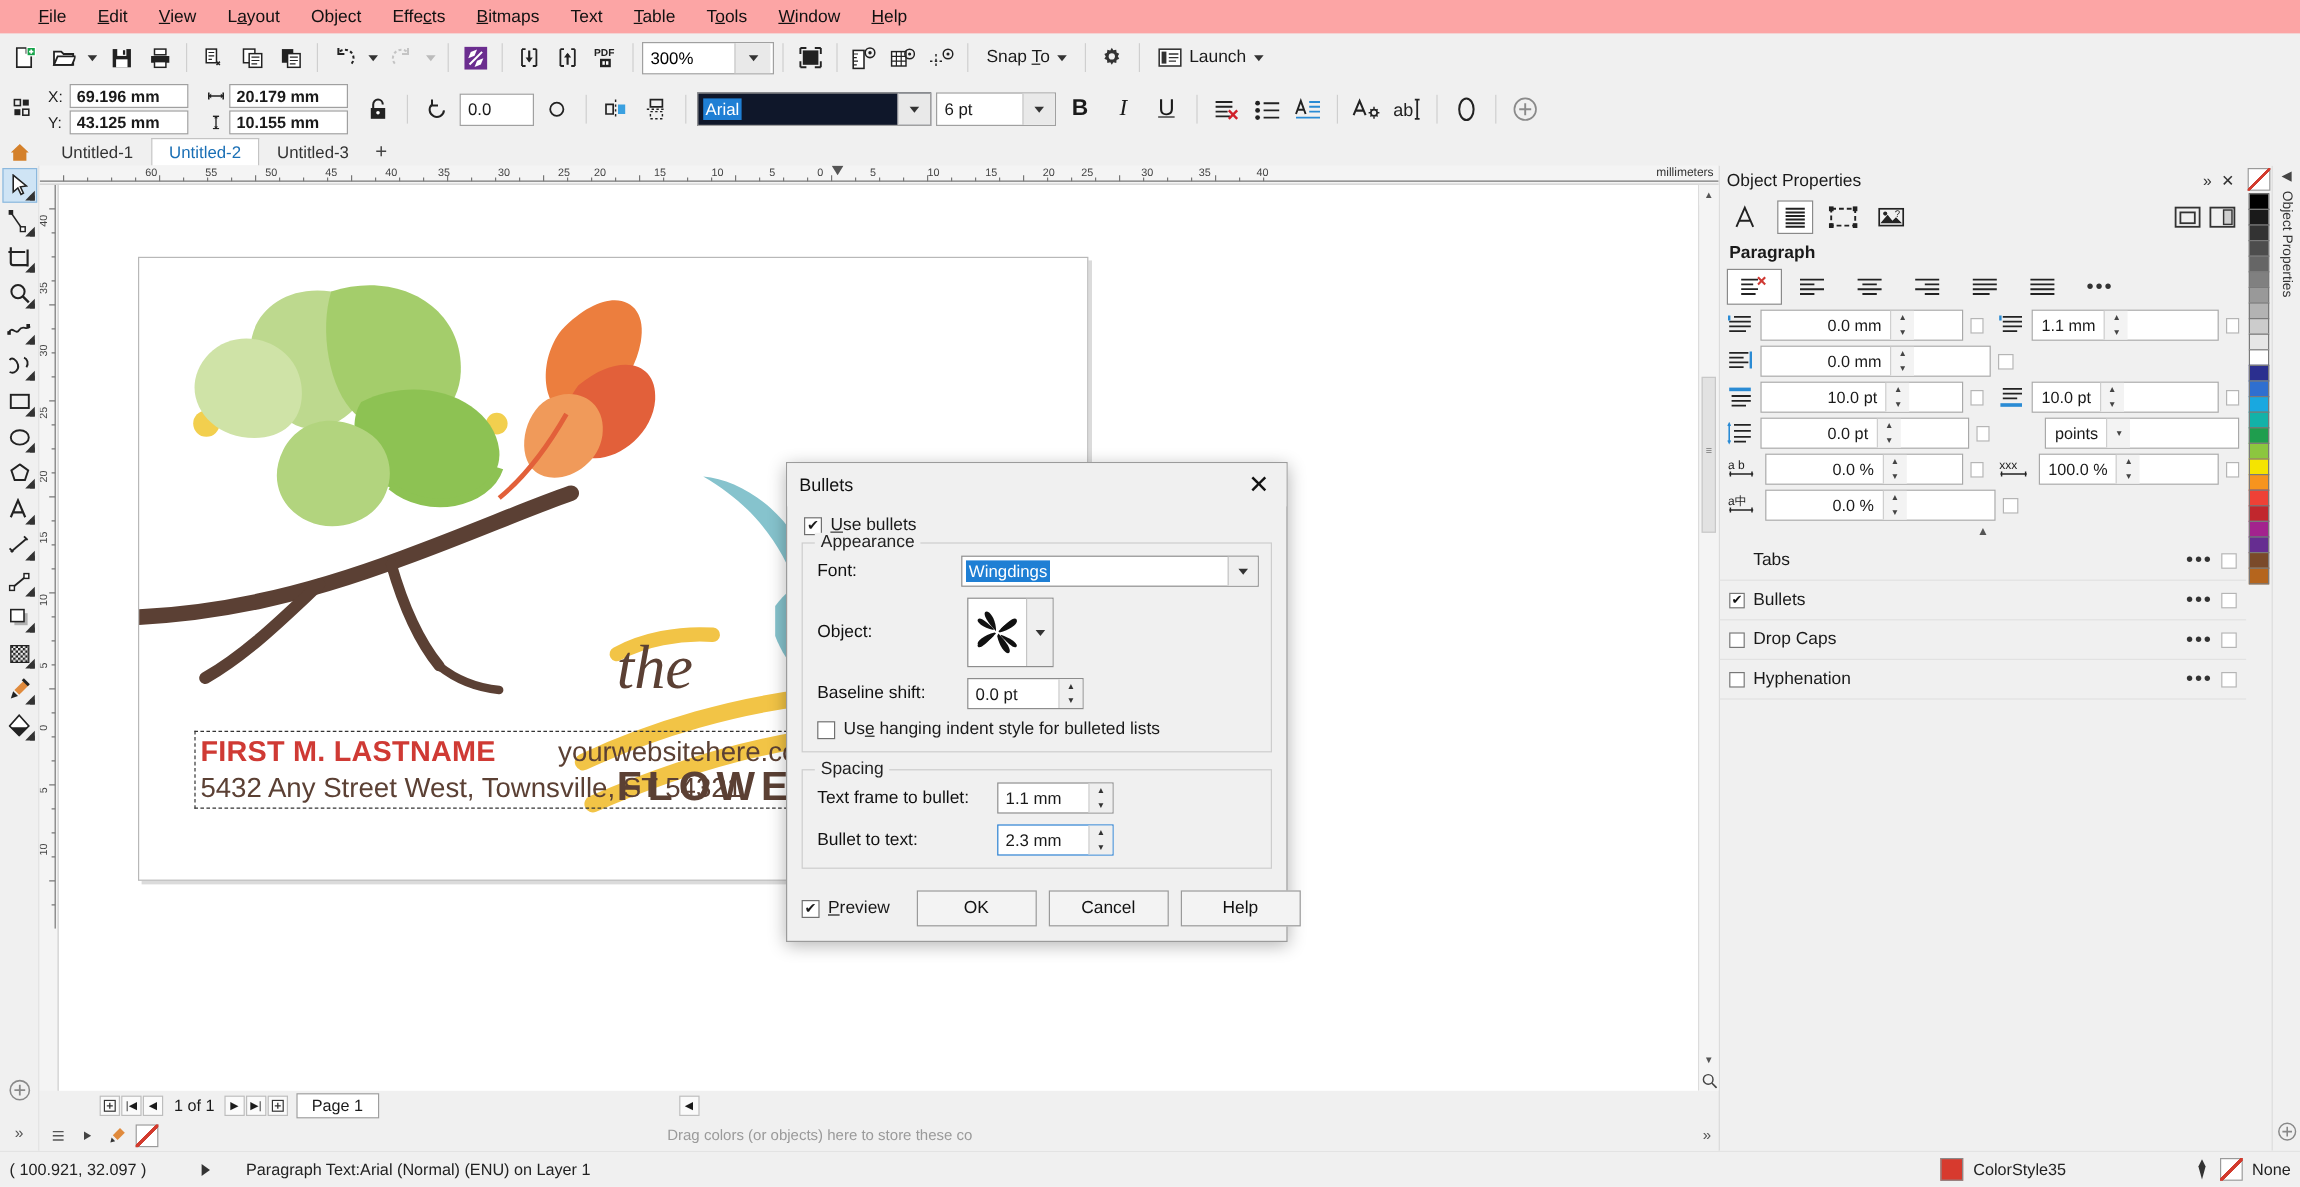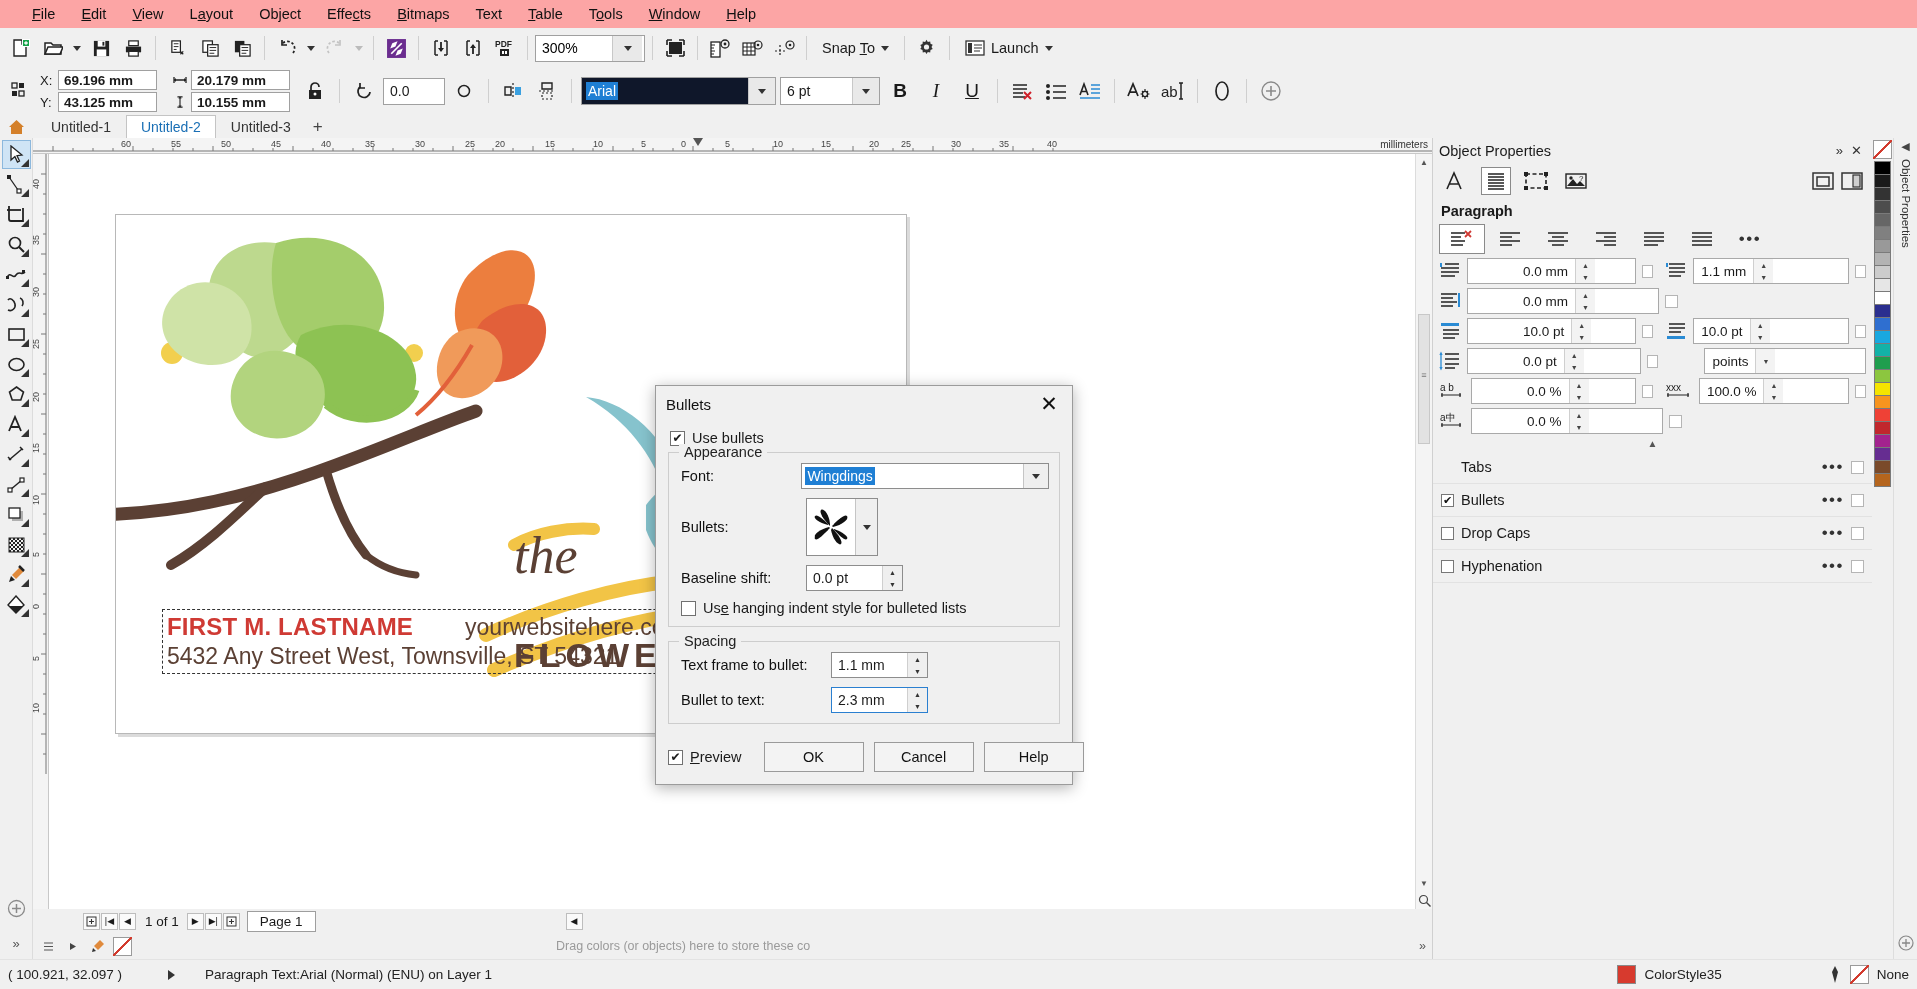--- a/index.html
+++ b/index.html
@@ -1197,21 +1197,21 @@
             <div class="v">
                 <span>Wingdings</span>
               </div>
             <div class="dd">
                 <span class="caret"></span>
               </div>
           </div>
         </div>
 
         <div class="drow">
-          <span class="lbl">Bullets:</span>
+          <span class="lbl">Object:</span>
           <div class="symbox">
             <div class="sv">
               <svg width="44" height="44" viewBox="0 0 44 44">
                 <g fill="#111">
                   <path d="M21 21 C 14 14, 10 7, 12 5 C 14 3, 20 8, 21 19 Z"></path>
                   <path d="M23 21 C 30 14, 36 10, 38 12 C 40 14, 33 20, 24 22 Z"></path>
                   <path d="M23 23 C 30 30, 34 37, 32 39 C 30 41, 24 35, 22 25 Z"></path>
                   <path d="M21 23 C 14 30, 8 34, 6 32 C 4 30, 11 24, 20 22 Z"></path>
                   <path d="M19 19 C 13 13, 8 9, 6 11 C 4 13, 10 18, 19 20 Z"></path>
                   <path d="M25 19 C 31 13, 36 9, 38 11 C 40 13, 34 18, 25 20 Z"></path>

